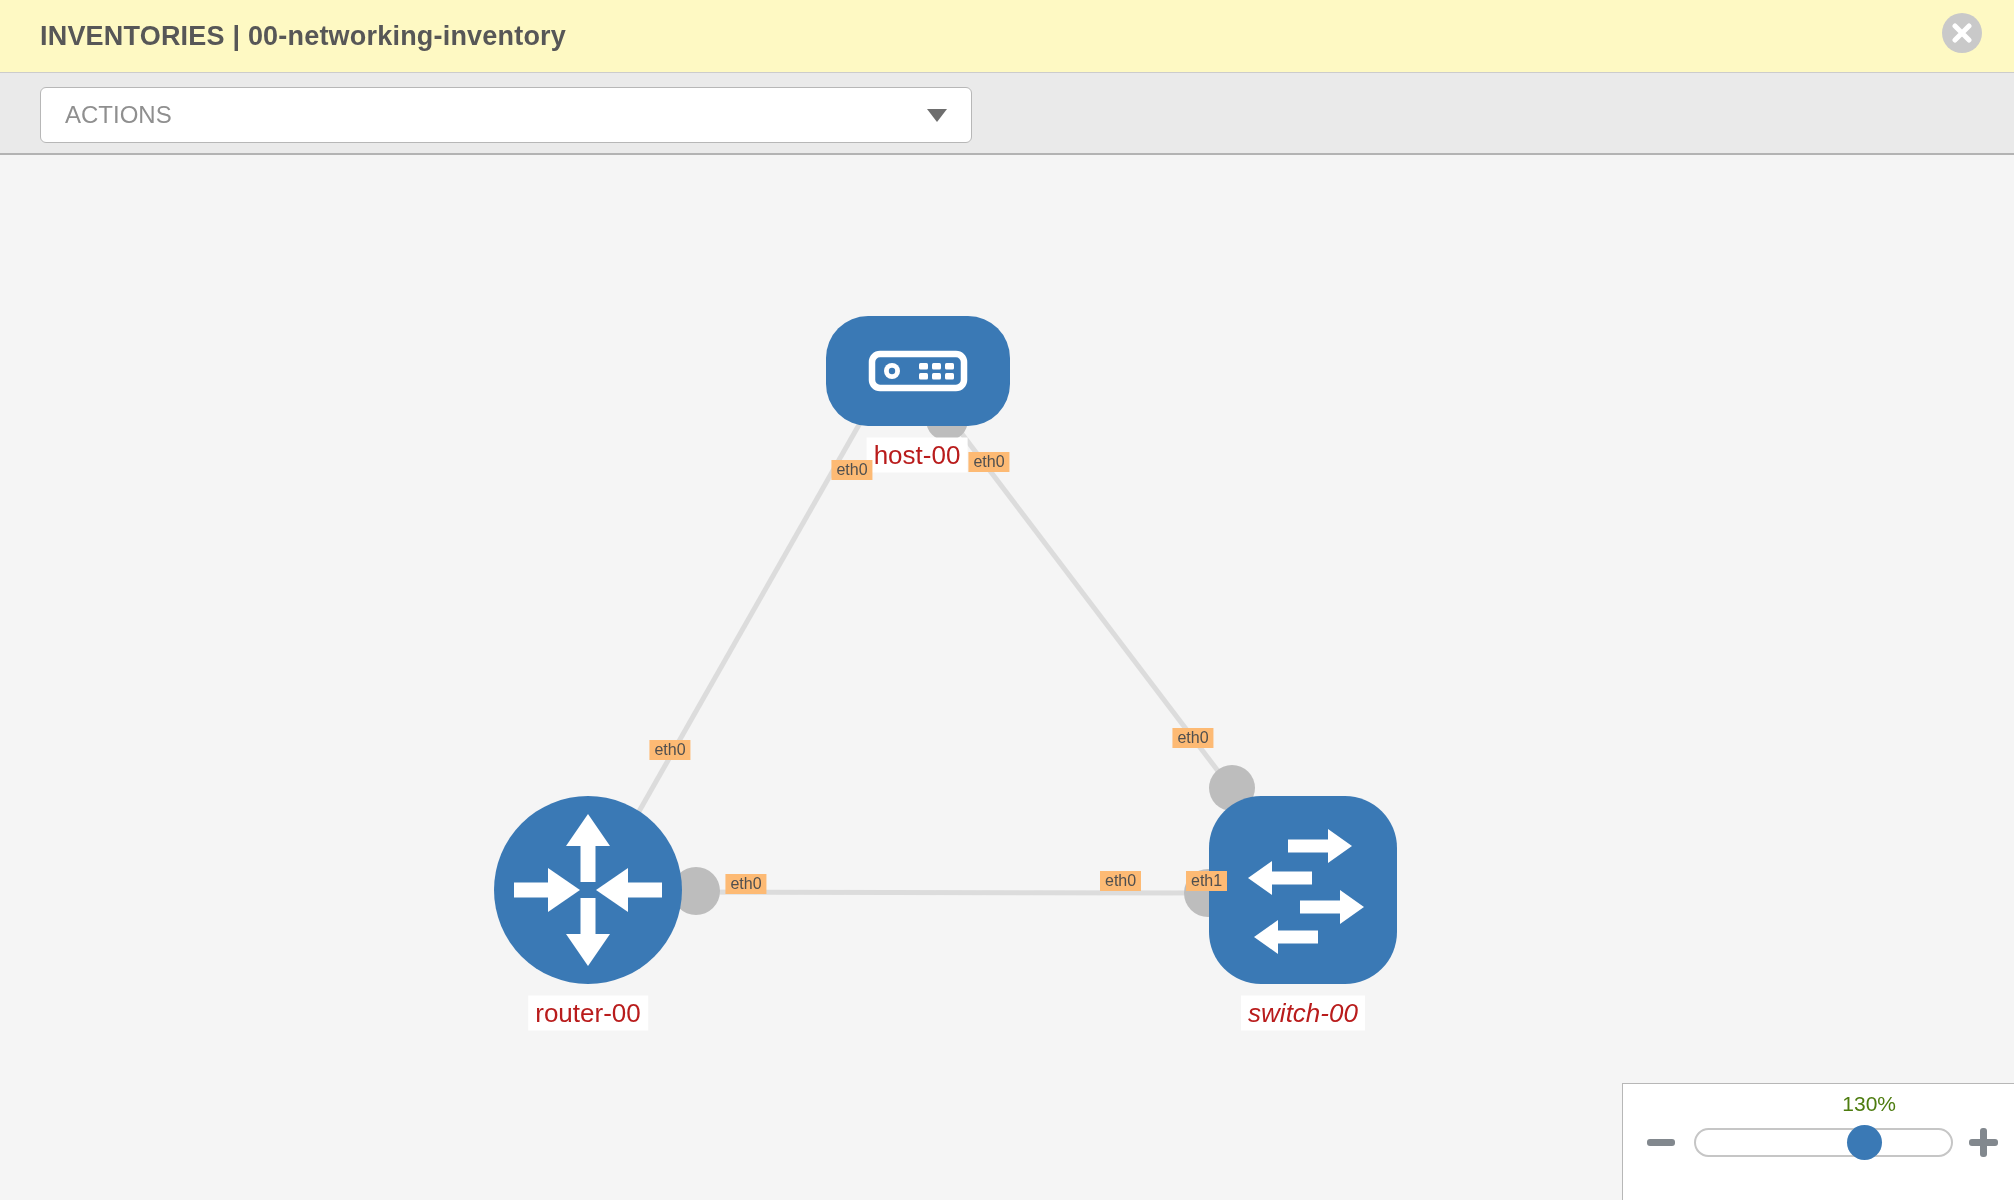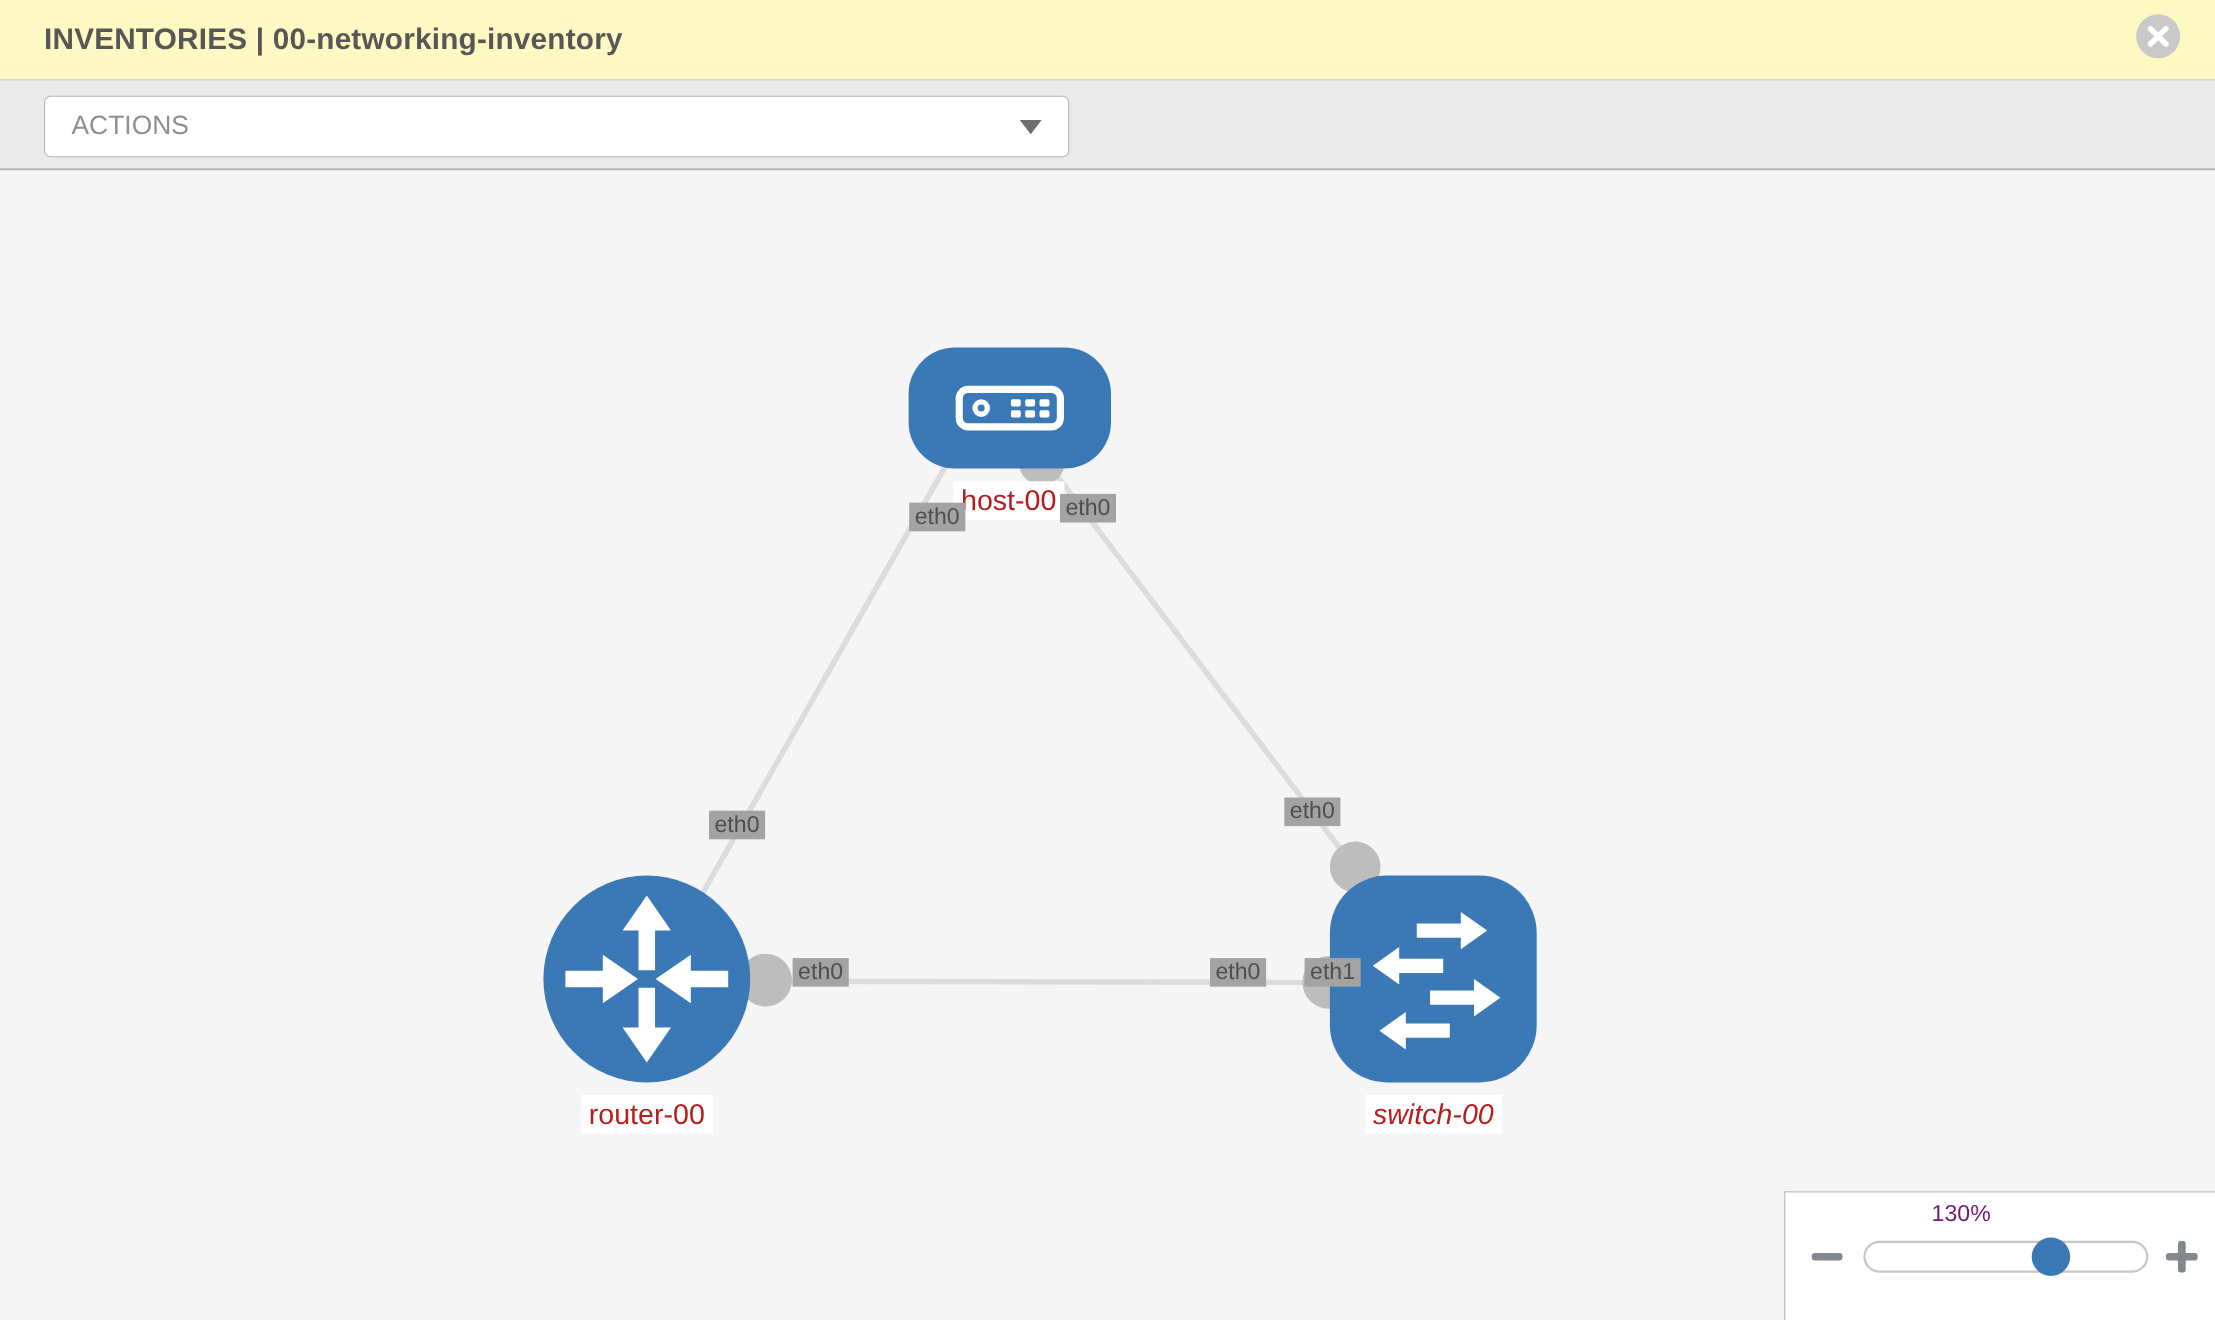--- a/index.html
+++ b/index.html
@@ -30,29 +30,29 @@
   .canvas{position:absolute;left:0;top:155px;width:2014px;height:1045px;background:#f5f5f5;}
   .links-svg{position:absolute;left:0;top:0;}
 
   .node{position:absolute;background:#3a79b5;display:flex;align-items:center;justify-content:center;cursor:pointer;}
   .node-host{left:826px;top:161px;width:184px;height:110px;border-radius:42px;}
   .node-router{left:494px;top:641px;width:188px;height:188px;border-radius:50%;}
   .node-switch{left:1209px;top:641px;width:188px;height:188px;border-radius:52px;}
 
   .nlabel{position:absolute;transform:translate(-50%,-50%);background:#fff;color:#b91c1c;
     font-size:26px;padding:2px 7px;white-space:nowrap;}
-  .ilabel{position:absolute;transform:translate(-50%,-50%);background:#a3a3a3;color:#4f4f4f;
-    font-size:21px;padding:1px 5px;white-space:nowrap;}
+  .ilabel{position:absolute;transform:translate(-50%,-50%);background:#fdba74;color:#4f4f4f;
+    font-size:16px;padding:1px 5px;white-space:nowrap;}
   .ilabel.raw{transform:none;}
 
   
   .zoom-panel{position:absolute;left:1622px;top:1083px;width:392px;height:117px;background:#fff;
     border-top:1px solid #b7b7b7;border-left:1px solid #b7b7b7;box-sizing:border-box;}
-  .zoom-level{position:absolute;left:133px;top:8px;width:140px;text-align:left;
-    font-size:21px;color:#701a75;}
+  .zoom-level{position:absolute;left:133px;top:8px;width:140px;text-align:right;
+    font-size:21px;color:#4d7c0f;}
   .zoom-minus{position:absolute;left:24px;top:55px;width:28px;height:7px;border-radius:3px;
     background:#82888e;cursor:pointer;}
   .zoom-track{position:absolute;left:71px;top:44px;width:259px;height:29px;border:2px solid #c6c6c6;
     border-radius:15px;background:#fff;box-sizing:border-box;cursor:pointer;}
   .zoom-knob{position:absolute;left:224px;top:41px;width:35px;height:35px;border-radius:50%;
     background:#3a79b5;cursor:pointer;}
   .zoom-plus{position:absolute;left:346px;top:44px;width:29px;height:29px;cursor:pointer;}
 </style>
 </head>
 <body>

